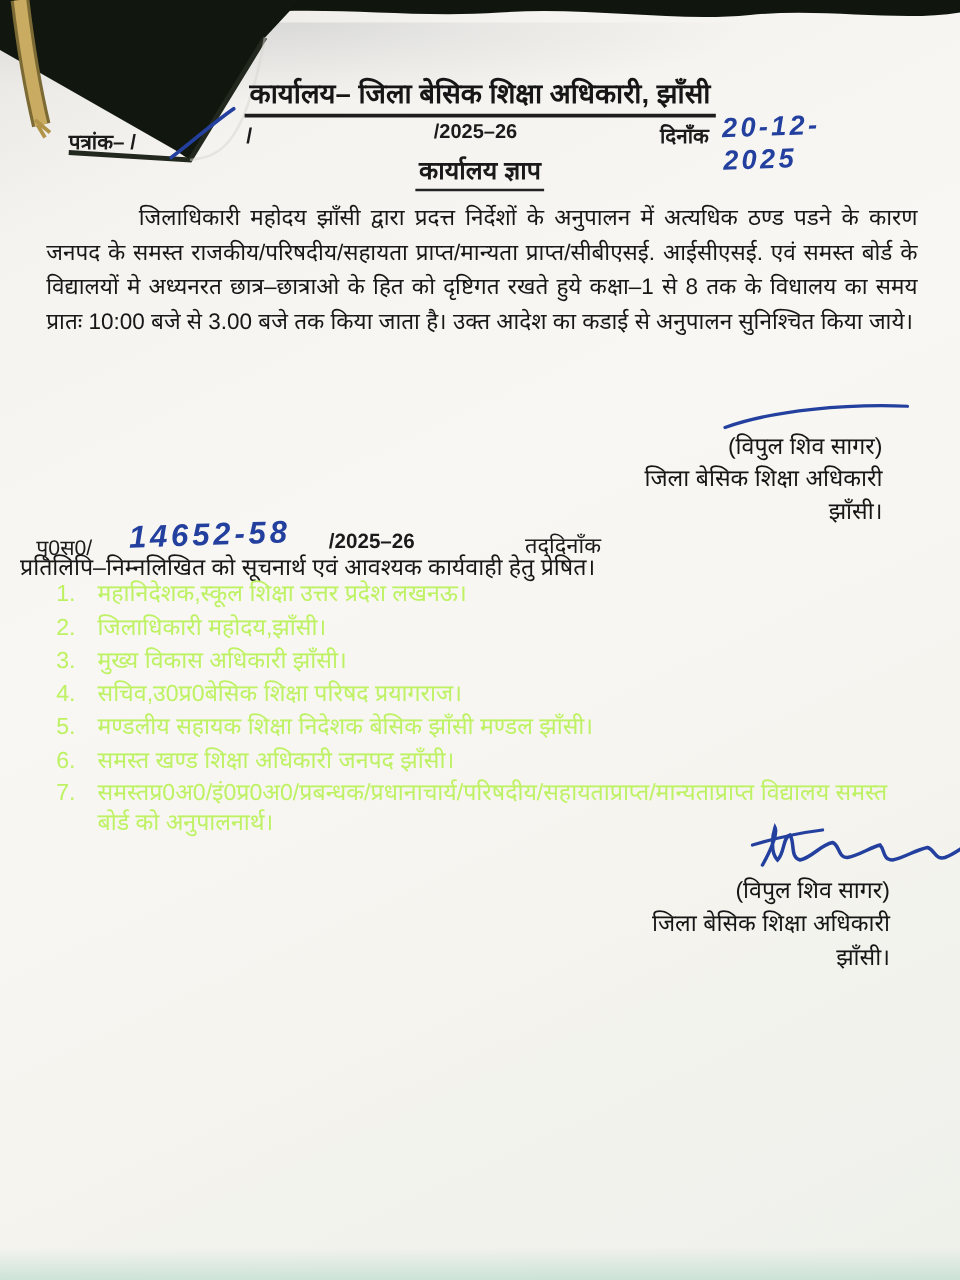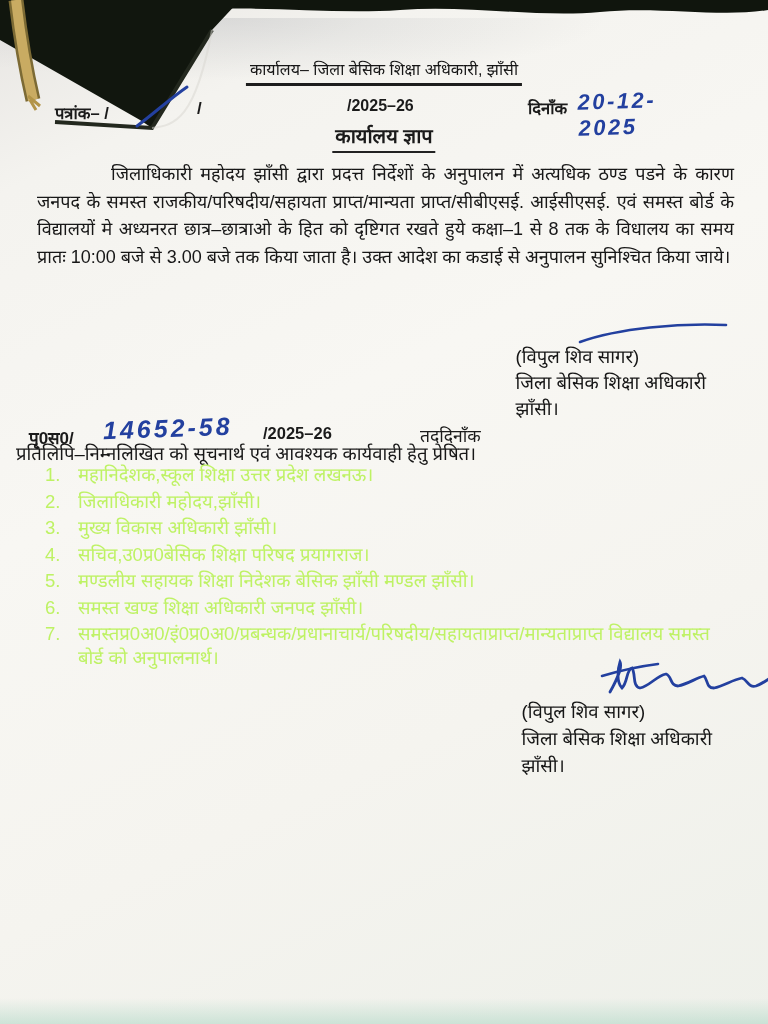--- a/index.html
+++ b/index.html
@@ -19,21 +19,21 @@
     background:radial-gradient(70% 100% at 30% 0%, rgba(120,125,135,.18), rgba(120,125,135,0) 70%);
     pointer-events:none;
   }
   svg{display:block;}
   .abs{position:absolute;}
   .printed{color:#1b1b1b;}
   .ink{color:#23409f;}
 
   .office-title{
     top:58px;left:50%;transform:translateX(-50%);
-    font-size:16px;font-weight:normal;white-space:nowrap;color:#161616;
+    font-size:22px;font-weight:bold;white-space:nowrap;color:#161616;
     border-bottom:3px solid #1d1d1d;padding:0 4px 3px 4px;
   }
   .meta-line{top:90px;left:0;width:684px;height:44px;}
   .letter-no{left:55px;top:11px;font-size:16.5px;font-weight:bold;}
   .printed-slash{left:197px;top:9px;font-size:17px;font-weight:bold;}
   .year-frag{left:347px;top:7px;font-size:16px;font-weight:bold;}
   .date-label{left:528px;top:6px;font-size:16.5px;font-weight:bold;}
   .date-value{
     left:578px;top:-2px;font-size:22px;font-style:italic;letter-spacing:2.5px;
     transform:rotate(-2deg);font-weight:bold;
@@ -42,30 +42,30 @@
     top:122px;left:50%;transform:translateX(-50%);
     font-size:20px;font-weight:bold;color:#1a1a1a;white-space:nowrap;
     border-bottom:2.5px solid #222;padding:0 3px 2px 3px;
   }
   .body-par{
     top:161px;left:37px;width:697px;
     font-size:18px;line-height:27.5px;text-align:justify;text-indent:74px;
     color:#171717;font-weight:500;
   }
   .sig-block{
-    text-align:left;font-size:18.5px;line-height:26px;color:#151515;font-weight:500;
+    text-align:right;font-size:18.5px;line-height:26px;color:#151515;font-weight:500;
   }
   .sig1{top:344px;right:62px;}
   .sig2{top:698px;right:56px;line-height:27px;}
   .sig-name{white-space:nowrap;}
   .penstroke1{top:-24px;left:58px;}
   .signature2{top:-40px;left:70px;}
 
   .ref-line{top:414px;left:0;width:768px;height:46px;}
-  .ref-label{left:29px;top:12px;font-size:17px;font-weight:bold;}
+  .ref-label{left:29px;top:12px;font-size:17px;font-weight:normal;}
   .ref-number{
     left:103px;top:0px;font-size:25px;font-style:italic;font-weight:bold;
     letter-spacing:3px;transform:rotate(-2deg);
   }
   .ref-year{left:263px;top:10px;font-size:16.5px;font-weight:bold;}
   .same-date{left:420px;top:9px;font-size:17.5px;font-weight:500;color:#1b1b1b;}
   .copy-intro{top:440px;left:16px;font-size:18.5px;color:#171717;font-weight:500;}
 
   .copy-list{
     top:463px;left:45px;width:690px;margin:0;padding:0;list-style:none;

